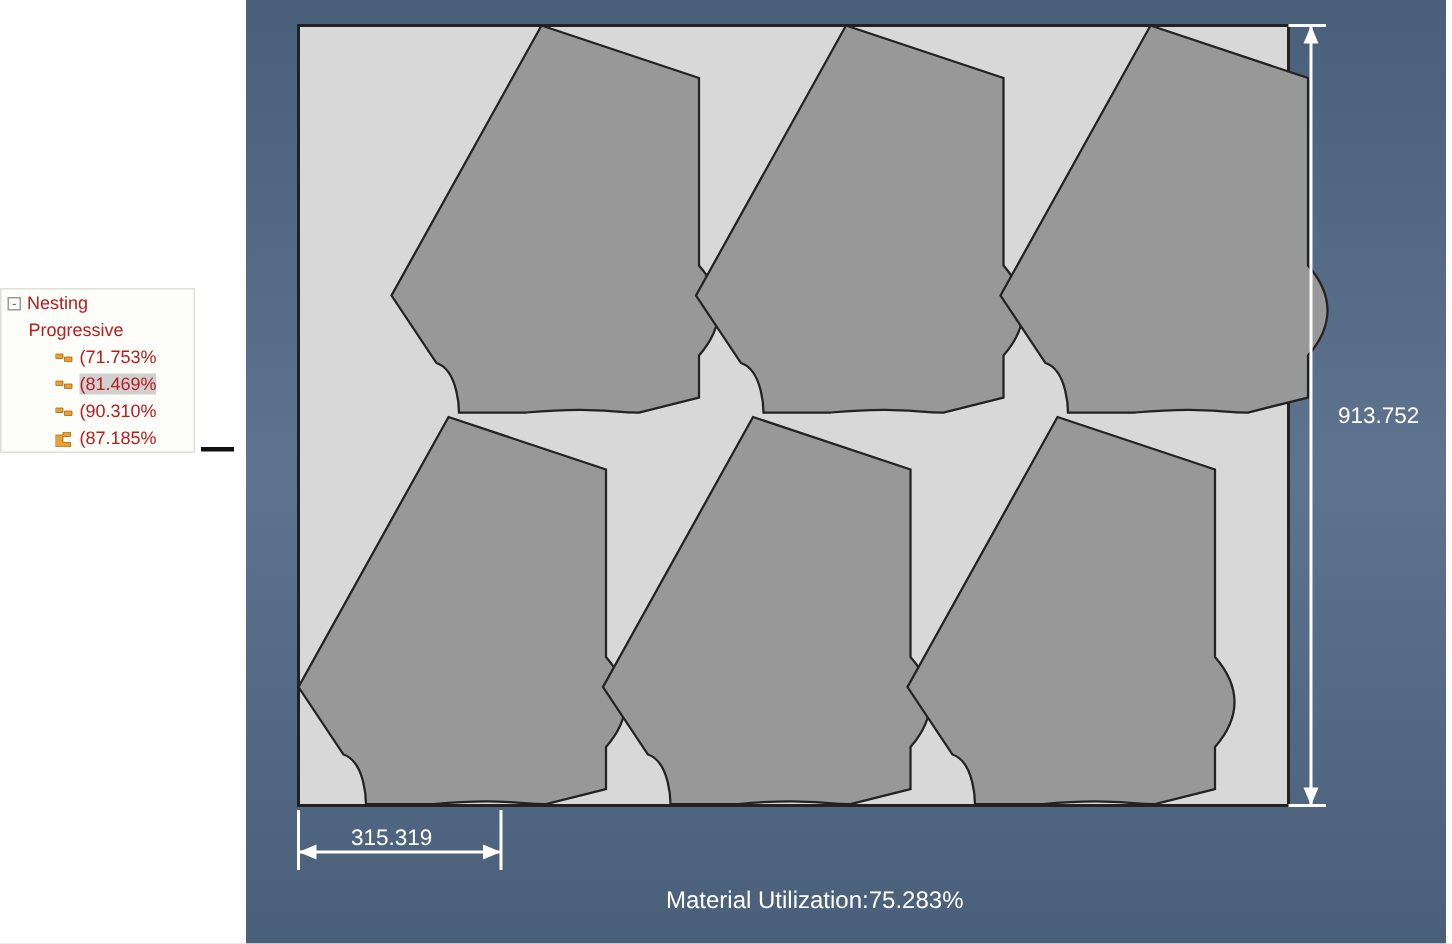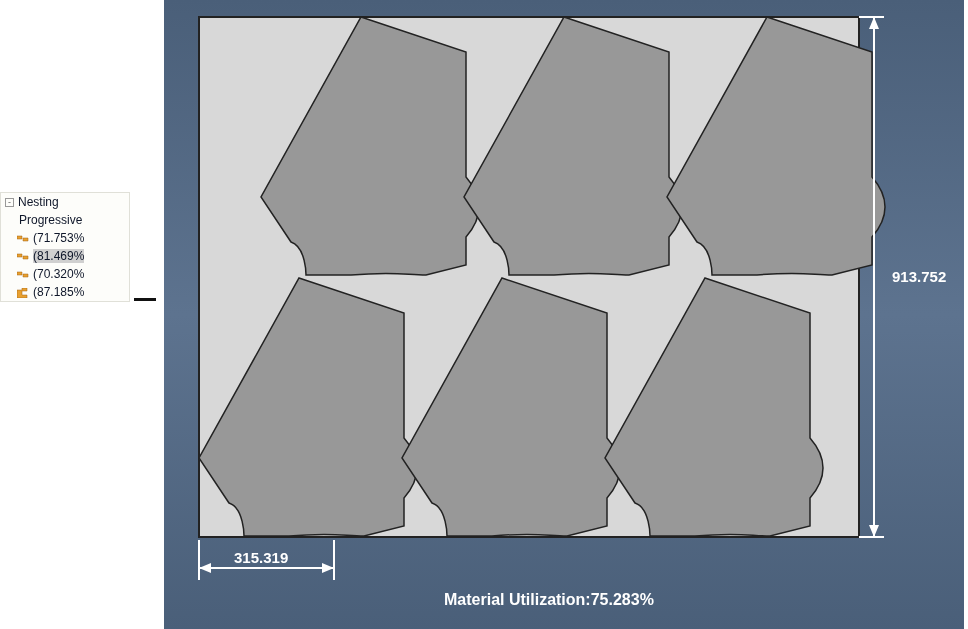--- a/index.html
+++ b/index.html
@@ -32,21 +32,21 @@
       overflow: hidden;
     }
     .tree-node-root {
       padding-left: 4px;
     }
     .tree-node-l1 {
       padding-left: 18px;
       align-items: center;
     }
     .tree-node-l2 {
-      padding-left: 16px;
+      padding-left: 36px;
     }
     .tree-icon-box {
       display: inline-block;
       width: 9px;
       height: 9px;
       border: 1px solid #999;
       margin-right: 4px;
       text-align: center;
       line-height: 7px;
       font-size: 9px;
@@ -55,38 +55,37 @@
     .tree-icon-part {
       display: inline-block;
       width: 12px;
       height: 10px;
       margin-right: 4px;
     }
     .tree-node-selected {
       background-color: #d0d0d0;
     }
     .tree-label {
-      color: #0f172a;
+      color: #b91c1c;
     }
     .connector-line {
       position: absolute;
       left: 134px;
       top: 298px;
       width: 22px;
       height: 3px;
       background-color: #111;
     }
     .viewport {
       position: absolute;
       left: 164px;
       top: 0;
       width: 800px;
       height: 629px;
       background: linear-gradient(180deg, #4a5f79 0%, #5d738f 50%, #4a5f79 100%);
-      font-weight: bold;
     }
     .viewport svg {
       width: 100%;
       height: 100%;
     }
     .sheet-rect {
       fill: #d8d8d8;
       stroke: #222;
       stroke-width: 2;
     }
@@ -136,21 +135,21 @@
         </svg>
     </span>
     <span class="tree-label tree-node-selected">(81.469%</span>
   </div>
   <div class="tree-node tree-node-l2">
     <span class="tree-icon-part">
       <svg width="12" height="10">
           <path d="M0,2 L5,2 L5,5 L0,5 Z M6,4 L11,4 L11,7 L6,7 Z" fill="#e8a030" stroke="#a06010" stroke-width="0.5"></path>
         </svg>
     </span>
-    <span class="tree-label">(70.320%</span>
+    <span class="tree-label">(90.310%</span>
   </div>
   <div class="tree-node tree-node-l2">
     <span class="tree-icon-part">
       <svg width="12" height="10">
           <path d="M0,2 L5,2 L5,0 L10,0 L10,3 L5,3 L5,7 L10,7 L10,10 L0,10 Z" fill="#e8a030" stroke="#a06010" stroke-width="0.5"></path>
         </svg>
     </span>
     <span class="tree-label">(87.185%</span>
   </div>
 </div>

